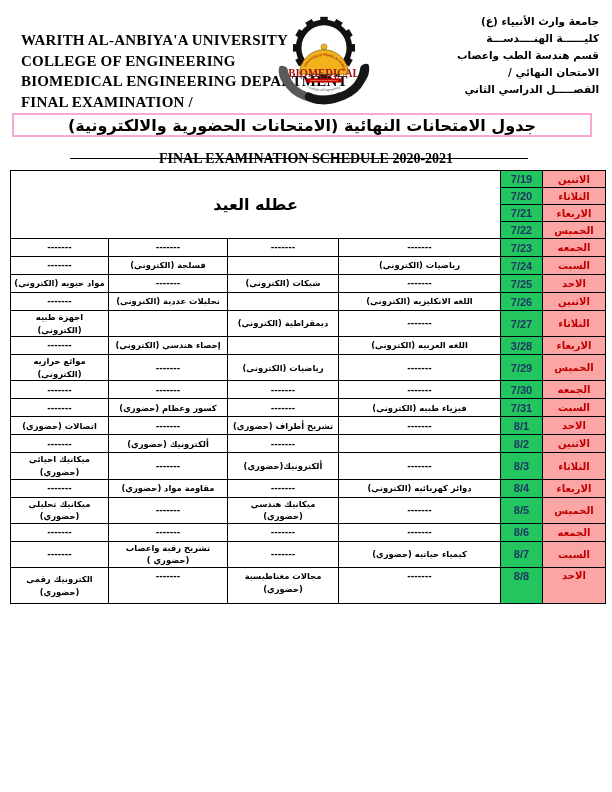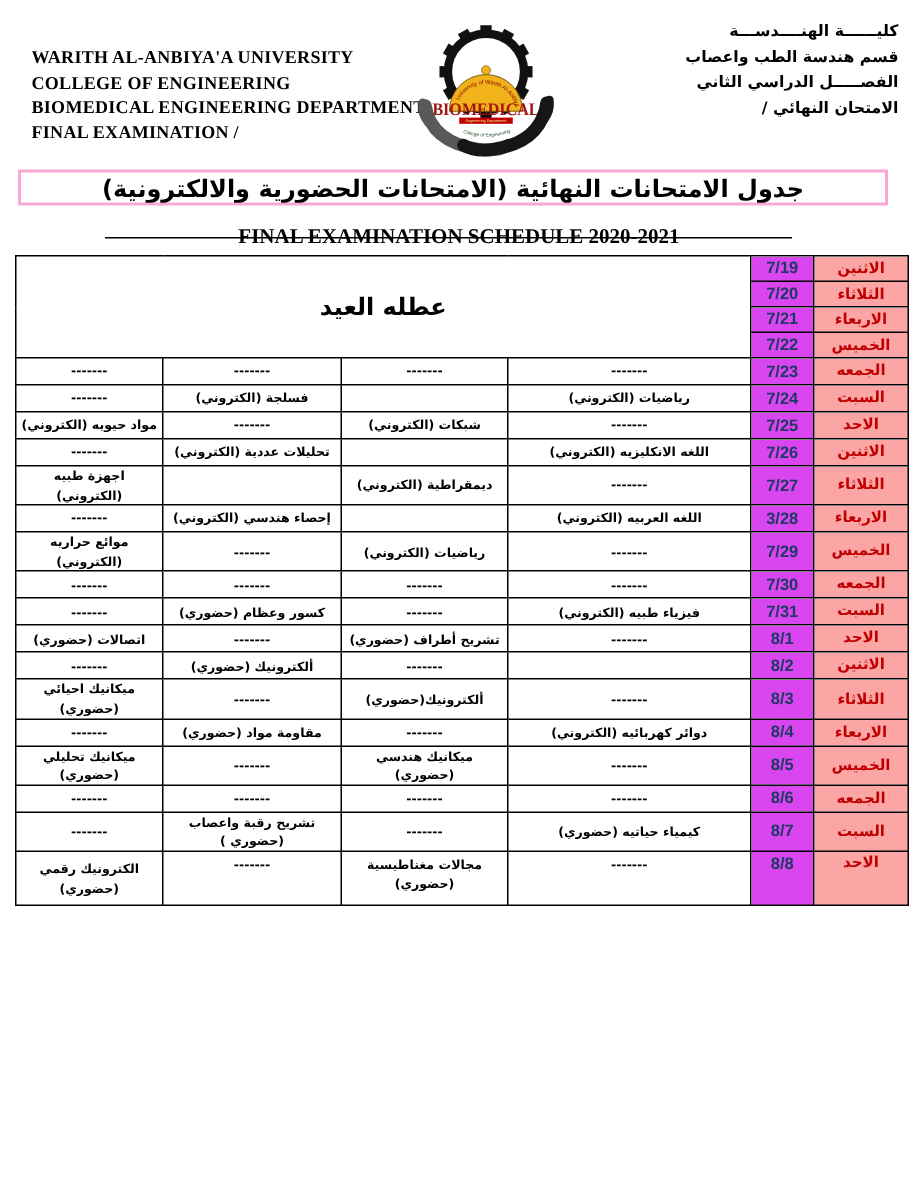--- a/index.html
+++ b/index.html
@@ -7,21 +7,21 @@
     position:relative;
     width:612px;height:792px;
     background:#ffffff;
     overflow:hidden;
     font-family:"Liberation Serif", serif;
   }
   
   .header-english{
     position:absolute;left:21px;top:30px;
     font-family:"Liberation Serif", serif;
-    font-weight:bold;font-size:12px;line-height:1.38;
+    font-weight:bold;font-size:15px;line-height:1.38;
     letter-spacing:.2px;color:#000;white-space:nowrap;
   }
   .header-arabic{
     position:absolute;right:13px;top:13px;
     direction:rtl;text-align:right;
     font-family:"DejaVu Sans", sans-serif;
     font-weight:bold;font-size:10.5px;line-height:1.62;color:#000;
     white-space:nowrap;
   }
   .logo-wrap{position:absolute;left:277px;top:13px;width:94px;height:96px;}
@@ -65,21 +65,21 @@
     font-family:"DejaVu Sans", sans-serif;
     font-weight:bold;font-size:16px;direction:rtl;color:#000;
     background:#fff;
   }
   td.subject{
     font-family:"DejaVu Sans", sans-serif;
     font-weight:bold;font-size:8.4px;direction:rtl;color:#000;
     white-space:pre-line;line-height:1.5;
   }
   td.date-cell{
-    background:#d946ef;
+    background:#22c55e;
     font-family:"Liberation Sans", sans-serif;
     font-weight:bold;font-size:11px;color:#1F3864;
   }
   td.day-cell{
     background:#fca5a5;
     font-family:"DejaVu Sans", sans-serif;
     font-weight:bold;font-size:10px;color:#C00000;direction:rtl;
   }
 </style>
 </head>
@@ -140,24 +140,25 @@
       <g fill="none" stroke-linecap="round">
         <path d="M7 60 Q11 86 45 91 Q58 93 66 88" stroke="#595959" stroke-width="9"></path>
         <path d="M5 58 Q4 66 9 72" stroke="#595959" stroke-width="6"></path>
         <path d="M93 58 Q89 86 55 91 Q42 93 34 88" stroke="#161616" stroke-width="9"></path>
         <path d="M95 56 Q96 64 91 70" stroke="#161616" stroke-width="6"></path>
       </g>
     </svg>
   </div>
 
   <div class="header-arabic">
+    <div>جامعة وارث الأنبياء (ع)</div>
     <div>كليــــــة الهنــــدســـة</div>
     <div>قسم هندسة الطب واعصاب</div>
+    <div>الامتحان النهائي /</div>
     <div>الفصـــــل الدراسي الثاني</div>
-    <div>الامتحان النهائي /</div>
   </div>
 
   <div class="banner">جدول الامتحانات النهائية (الامتحانات الحضورية والالكترونية)</div>
 
   <div class="title-en">FINAL EXAMINATION SCHEDULE 2020-2021</div>
   <div class="title-rule"></div>
 
   <table class="sched">
     <colgroup>
       <col style="width:98px">

